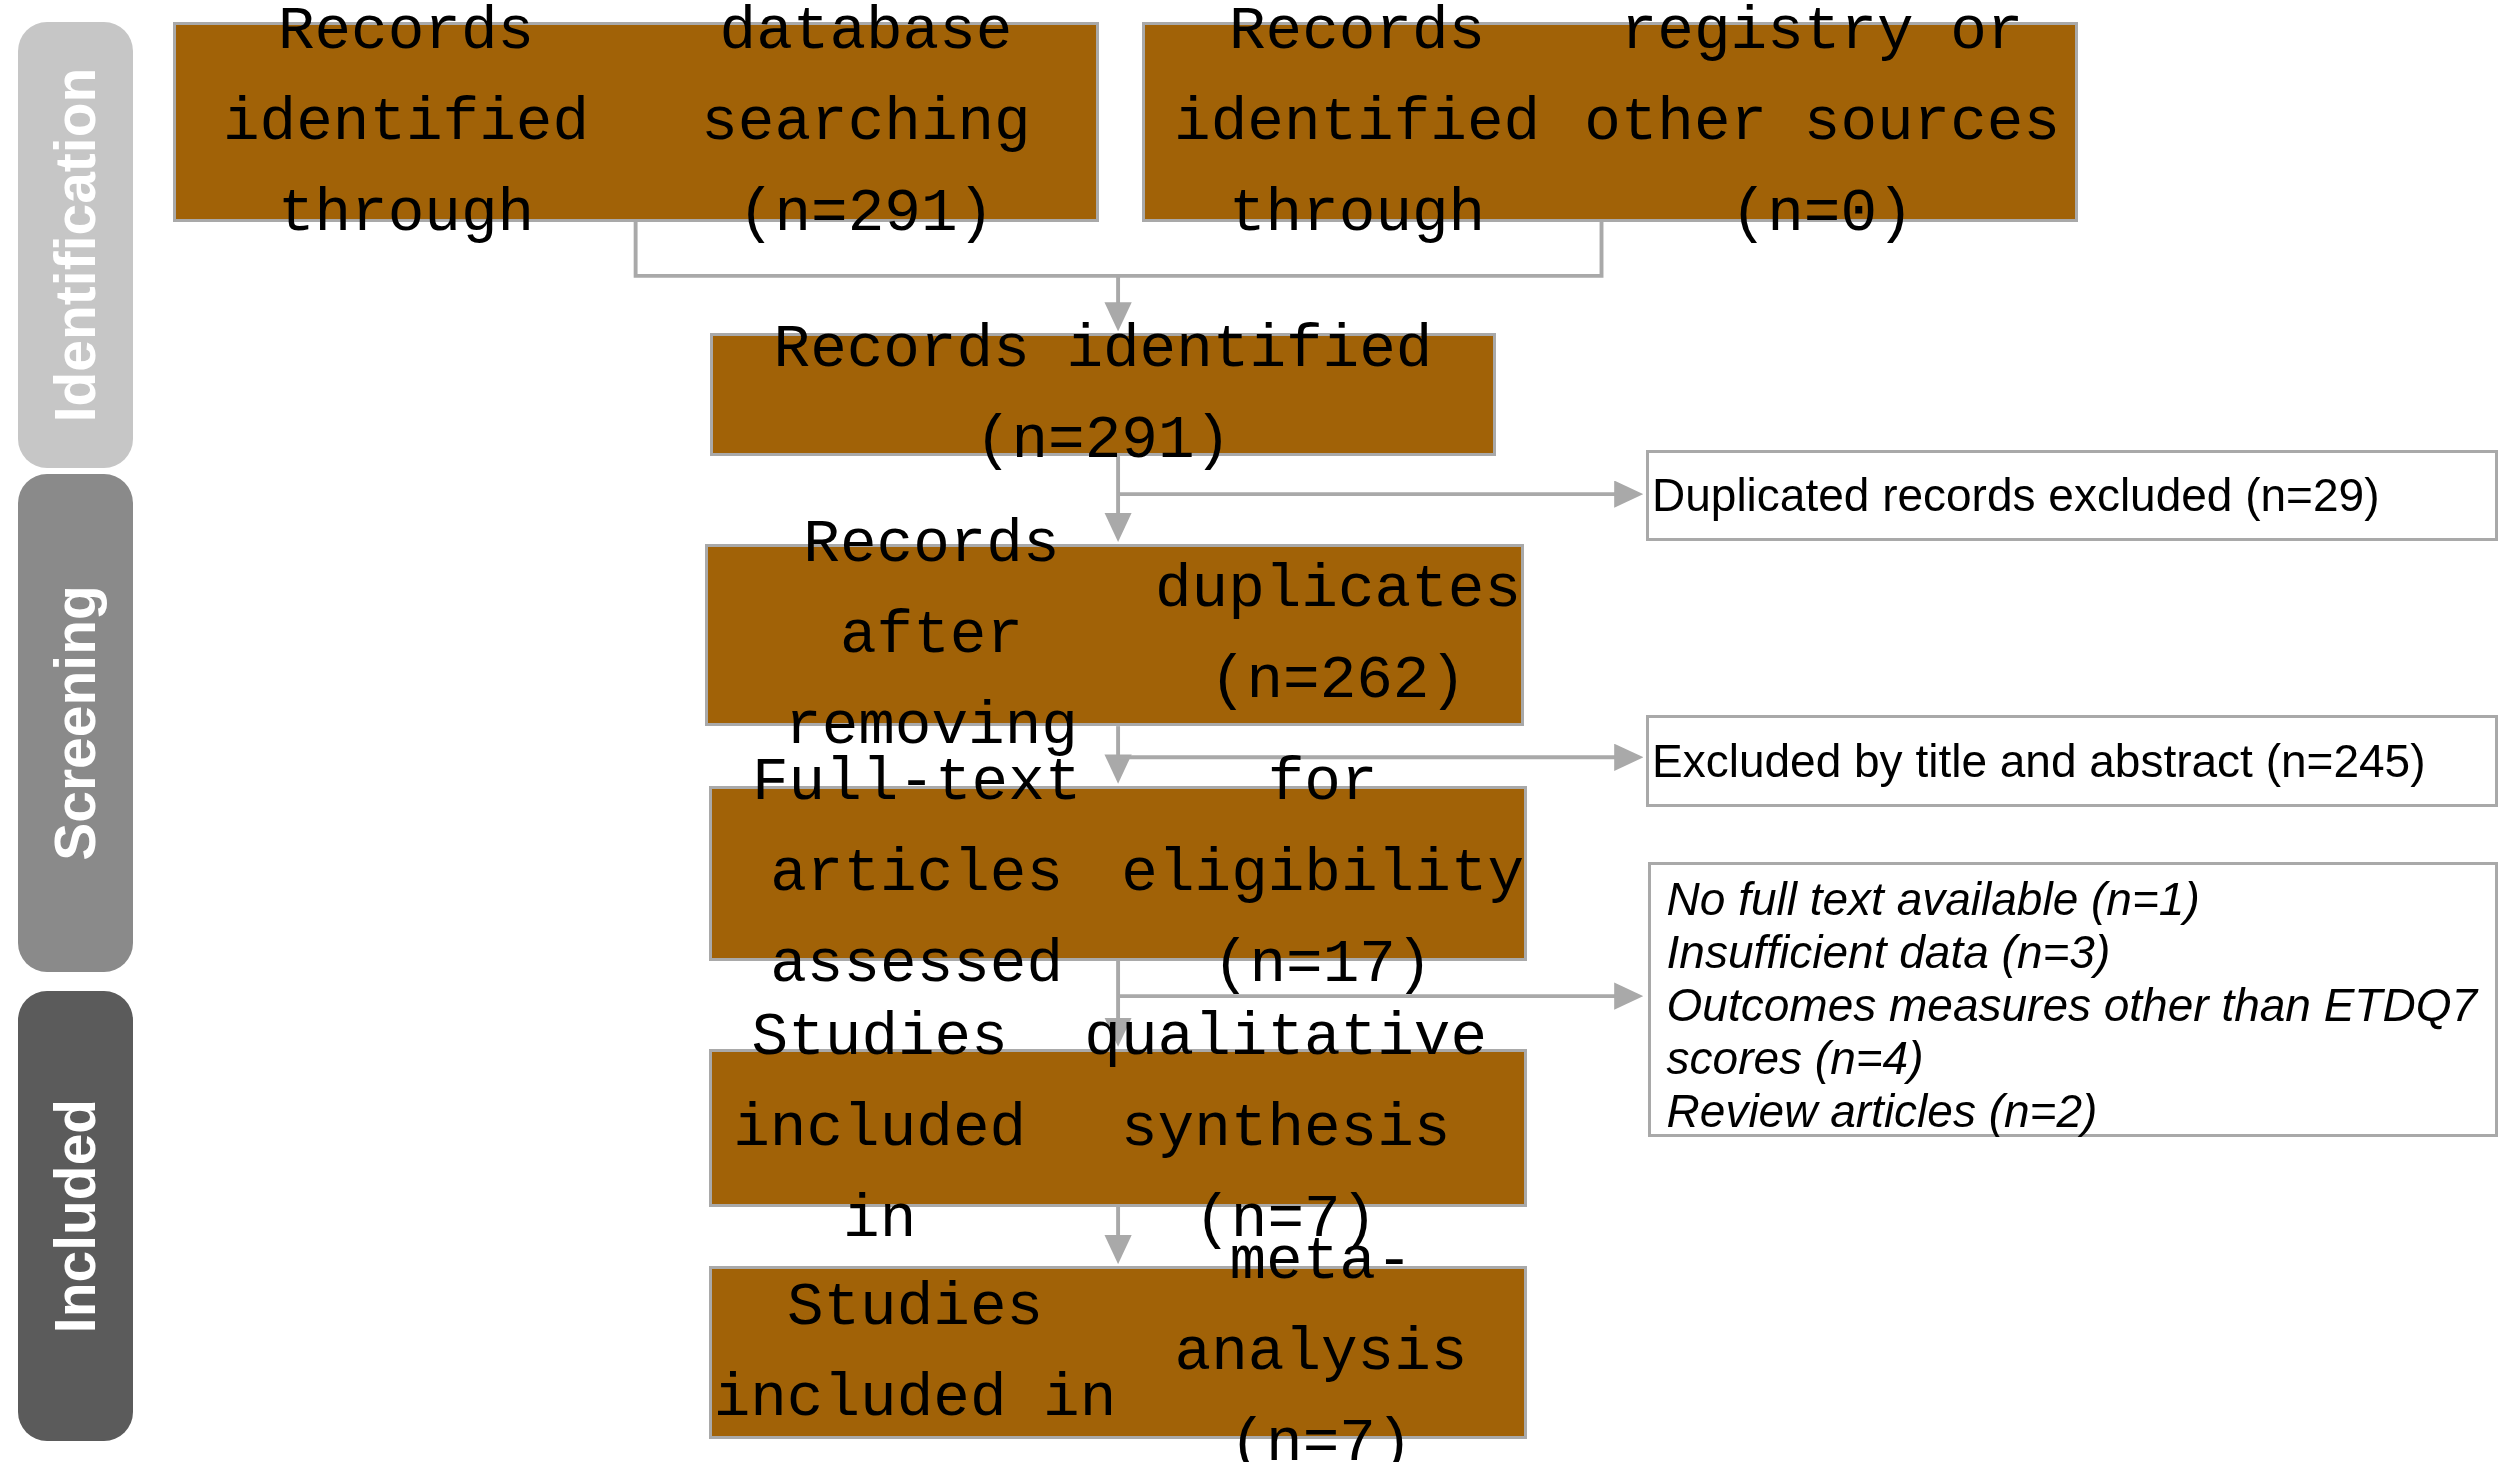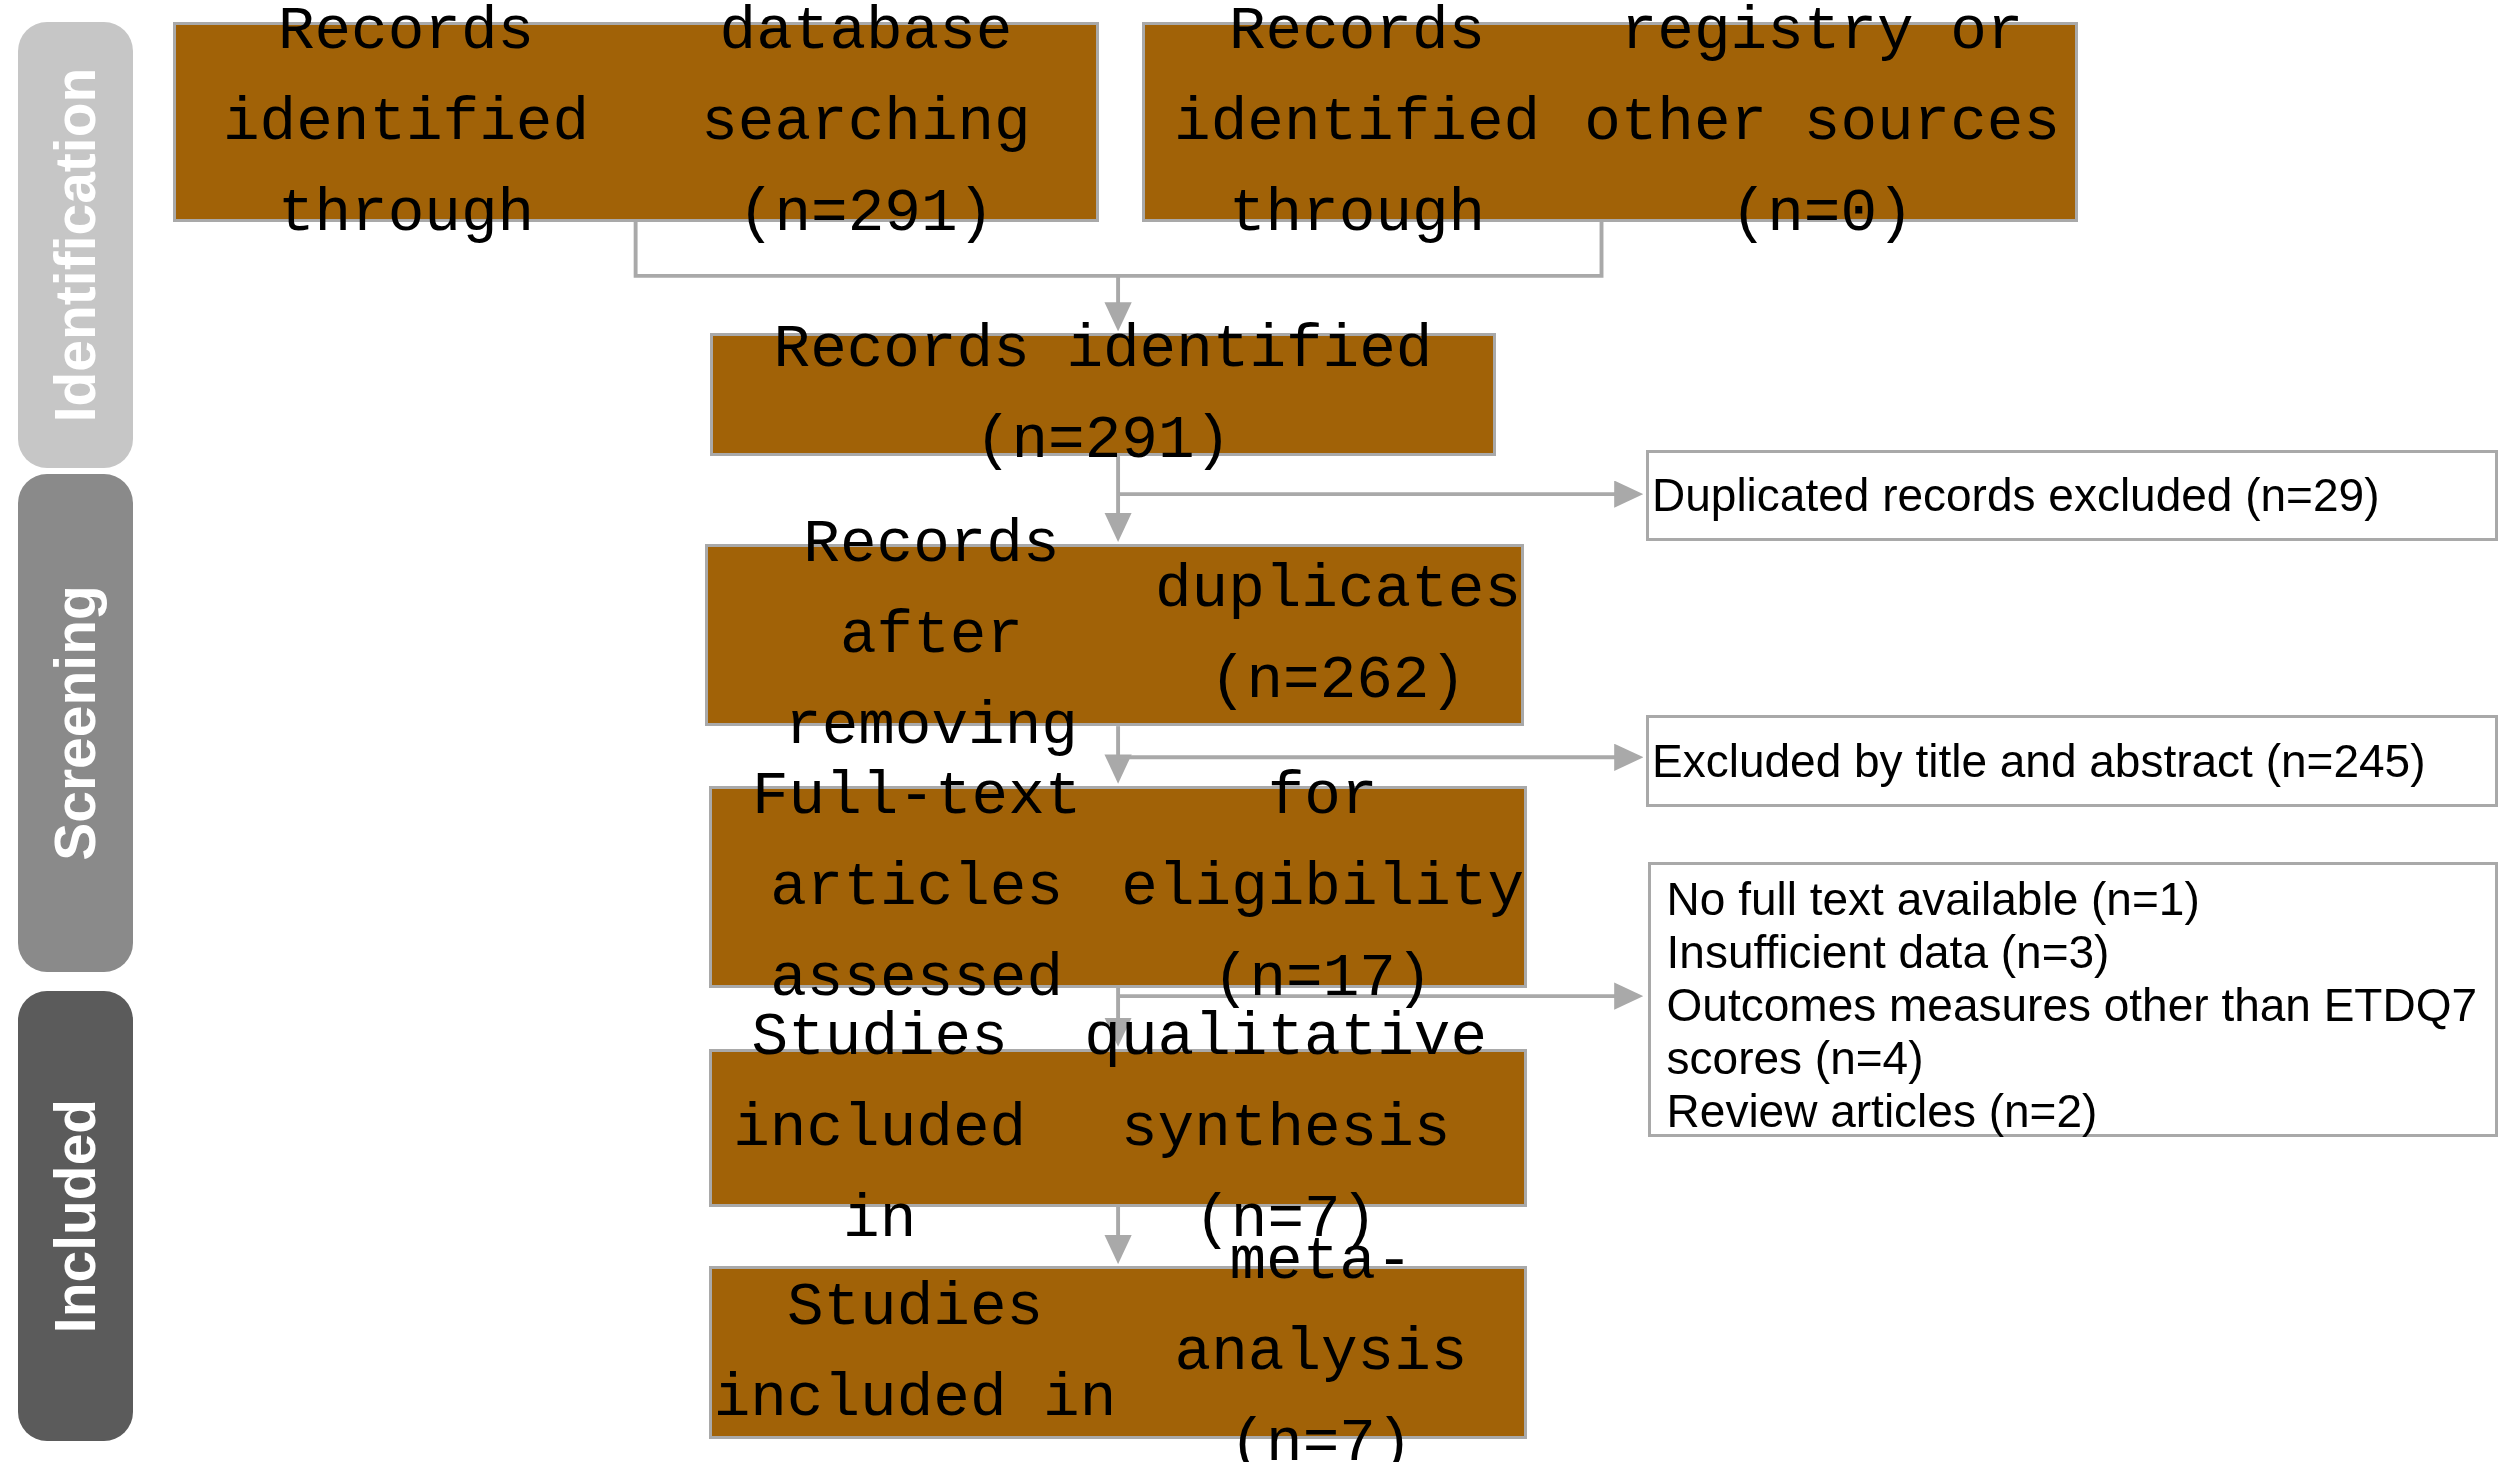--- a/index.html
+++ b/index.html
@@ -31,38 +31,38 @@
   .fbox{
     position:absolute;background:#a16207;
     border:3.9px solid #a9a9a9;box-sizing:border-box;
     display:flex;flex-direction:row;align-items:center;justify-content:center;
     text-align:center;font-size:61px;line-height:91px;font-family:Liberation Mono, monospace;
   }
   #box-db{left:173px;top:22.4px;width:926px;height:200px;}
   #box-registry{left:1142px;top:22.4px;width:936px;height:200px;}
   #box-identified{left:710px;top:333px;width:786px;height:123px;}
   #box-dedup{left:705px;top:544px;width:819px;height:182px;}
-  #box-fulltext{left:709px;top:786px;width:818px;height:202px;}
+  #box-fulltext{left:709px;top:786px;width:818px;height:175px;}
   #box-qualitative{left:709px;top:1049px;width:818px;height:158px;}
   #box-meta{left:709px;top:1266px;width:818px;height:173px;}
 
   
   .sbox{
     position:absolute;background:#ffffff;
     border:3.9px solid #a9a9a9;box-sizing:border-box;
     display:flex;align-items:center;
     font-size:46px;line-height:55px;
     padding:0 3px;text-align:left;
   }
   .sbox .nowrap{white-space:nowrap;}
   #side-duplicates{left:1646px;top:450px;width:852px;height:91px;}
   #side-titleabstract{left:1646px;top:715px;width:852px;height:92px;}
   #side-reasons{
     left:1648px;top:862px;width:850px;height:275px;
-    display:block;padding:7.8px 15.6px;font-size:46px;line-height:53px;
+    display:block;padding:7.8px 15.6px;font-size:46px;line-height:53px;font-style:italic;
   }
 </style>
 </head>
 <body>
 
 <div class="canvas">
 
   <svg class="connectors" width="2512" height="1462" viewBox="0 0 2577 1500">
     <defs>
       <marker id="arr" markerWidth="30" markerHeight="28" refX="24" refY="14" orient="auto" markerUnits="userSpaceOnUse">

